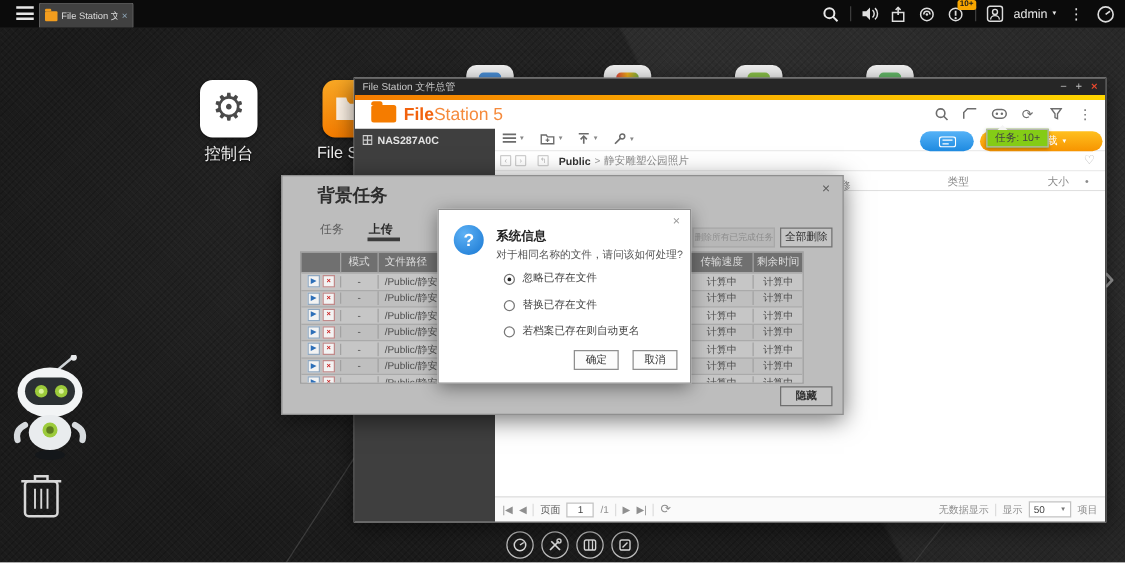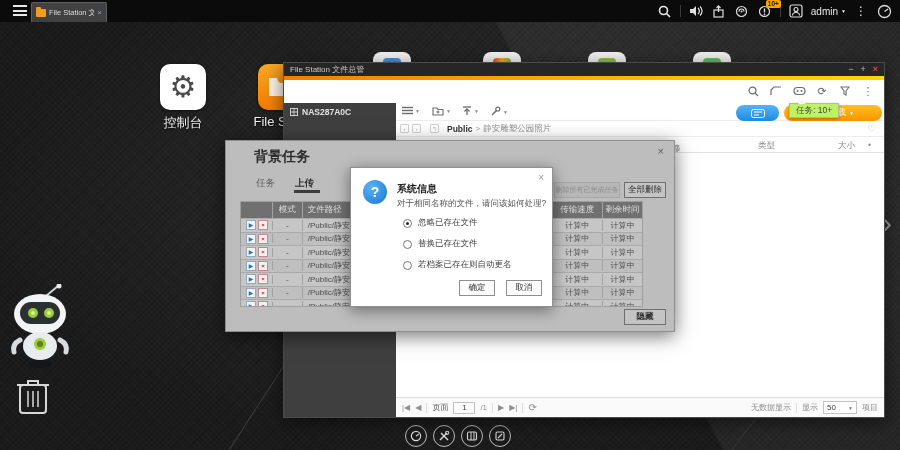--- a/index.html
+++ b/index.html
@@ -82,21 +82,21 @@
   .side-row { display:flex; align-items:center; gap:4px; padding:4px 6px 2px; white-space:nowrap; }
   .side-row.sub { padding-left:14px; }
   .fs-main { left:112px; top:0; width:488px; height:314px; background:#fff; }
   .fs-toolrow { left:0; top:0; width:100%; height:18px; border-bottom:1px solid #ececec; }
   .tool-group { display:flex; align-items:center; gap:2px; color:#6b6b6b; }
   .tool-caret { font-size:5px; color:#888; }
   .pill { height:16px; border-radius:9px; display:flex; align-items:center; justify-content:center;
           font-size:8.5px; color:#fff; cursor:pointer; }
   .pill.blue { left:340px; top:2px; width:43px; background:linear-gradient(180deg,#55b2f7,#1e8ae0); }
   .pill.orange { left:388px; top:2px; width:98px; background:linear-gradient(180deg,#ffc01e,#f79400); gap:3px; }
-  .tooltip { left:393px; top:0px; height:15px; background:#bef264; border:1px solid #b5b5b5;
+  .tooltip { left:393px; top:0px; height:15px; background:#84cc16; border:1px solid #b5b5b5;
              padding:0 6px; display:flex; align-items:center; font-size:8.5px; color:#444; z-index:6;
              box-shadow:0 1px 3px rgba(0,0,0,.3); }
   .tooltip:before { content:""; position:absolute; left:8px; top:-4px; border:4px solid transparent; border-bottom-color:#f4f4f4; border-top:none; }
   .fs-crumbrow { left:0; top:18px; width:100%; height:16px; border-bottom:1px solid #ececec; display:flex; align-items:center; padding:0 4px; gap:3px; }
   .nav-sq { width:9px; height:9px; border:1px solid #cfcfcf; border-radius:1px; color:#b5b5b5; font-size:6px;
             display:flex; align-items:center; justify-content:center; }
   .crumb-root { font-weight:bold; color:#333; font-size:8.5px; margin-left:5px; }
   .crumb-sep { color:#999; font-size:8px; }
   .crumb-cur { color:#8a8a8a; font-size:8.5px; }
   .heart { position:absolute; right:8px; top:2px; color:#b9b9b9; font-size:10px; }
@@ -255,20 +255,24 @@
       <span>File Station 文件总管</span>
       <span class="fs-ctrl">
         <span class="c">−</span>
         <span class="c">+</span>
         <span class="c close">×</span>
       </span>
     </div>
     <div class="abs fs-accent"></div>
 
     <div class="abs fs-header">
+      <div class="abs fs-logo">
+        <span class="folder-ico"></span>
+        <span class="ttl"><b>File</b><span>Station 5</span></span>
+      </div>
       <div class="abs fs-hicons">
         <span class="hi">
             <svg width="11" height="11" viewBox="0 0 11 11">
               <circle cx="4.5" cy="4.5" r="3.4" fill="none" stroke="#6e6e6e" stroke-width="1.3"></circle>
               <line x1="7" y1="7" x2="10" y2="10" stroke="#6e6e6e" stroke-width="1.3"></line>
             </svg>
           </span>
         <span class="hi">
             <svg width="12" height="10" viewBox="0 0 12 10">
               <path d="M1 9 v-5 l3-3 h7" fill="none" stroke="#6e6e6e" stroke-width="1.2"></path>

